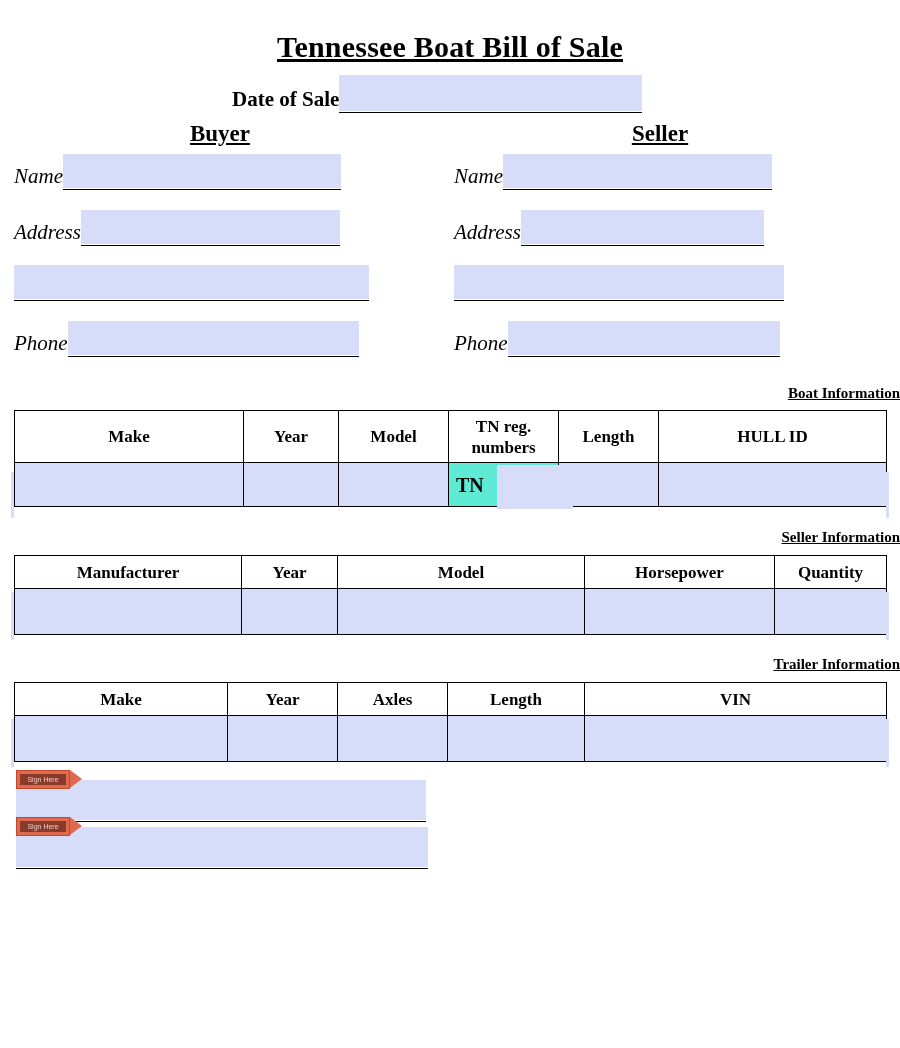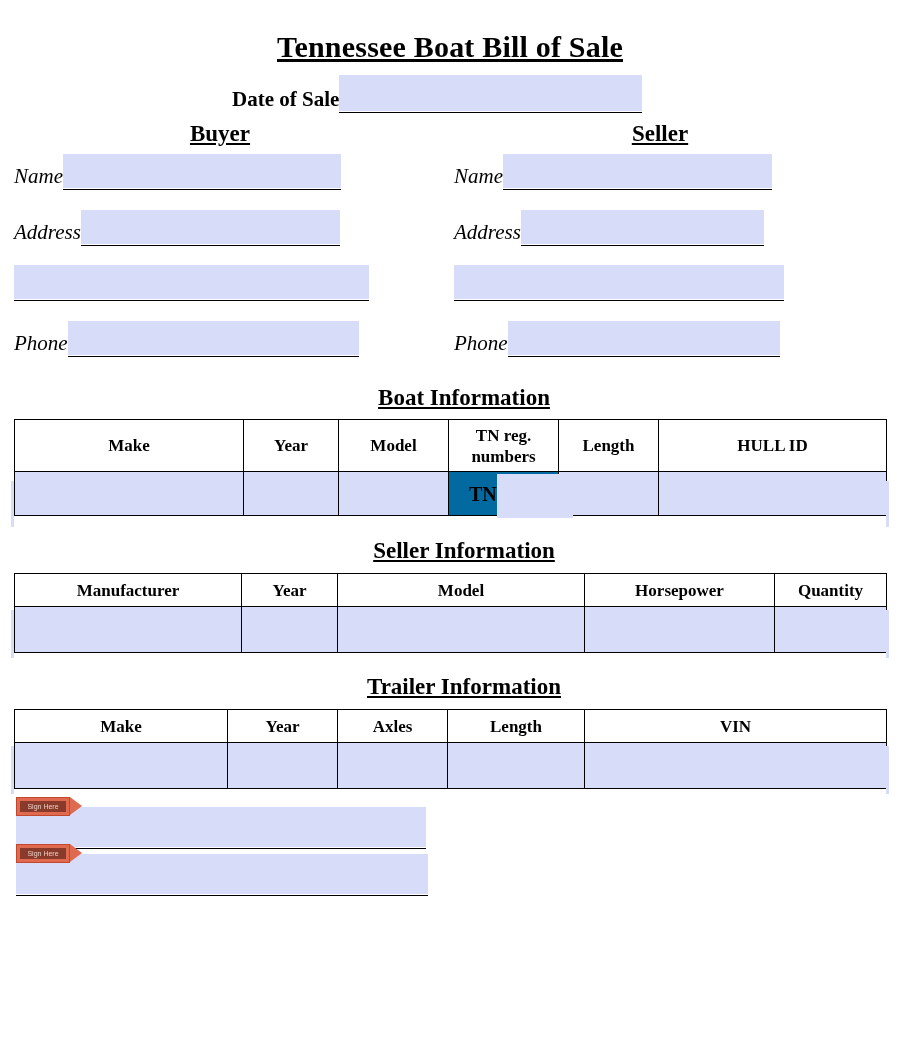--- a/index.html
+++ b/index.html
@@ -97,22 +97,22 @@
   .col-seller .f-name    .box  { width: 269px; height: 34px; }
   .col-seller .f-addr    .rule { width: 243px; }
   .col-seller .f-addr    .box  { width: 243px; height: 34px; }
   .col-seller .f-addr2   .rule { width: 330px; }
   .col-seller .f-addr2   .box  { width: 330px; height: 34px; }
   .col-seller .f-phone   .rule { width: 272px; }
   .col-seller .f-phone   .box  { width: 272px; height: 34px; }
 
   
   .sec-head {
-    text-align: center;
-    font-size: 23px;
+    text-align: right;
+    font-size: 15px;
     font-weight: bold;
     text-decoration: underline;
     margin-left: 28px;
   }
 
   
   table.info {
     border-collapse: collapse;
     table-layout: fixed;
     margin-left: 14px;
@@ -128,24 +128,24 @@
     text-align: center;
     height: 52px;
     line-height: 21px;
     padding: 2px 3px;
   }
   table.info td.inp {
     height: 44px;
     background: #d7dcf8;
   }
   table.info td.tn-cell {
-    background: #0369a1;
+    background: #5eead4;
     position: relative;
     vertical-align: middle;
-    padding-left: 20px;
+    padding-left: 7px;
   }
   .tn-label {
     font-size: 20px;
     font-weight: bold;
     line-height: 42px;
   }
   .tn-box {
     position: absolute;
     left: 48px;
     top: 2px;

